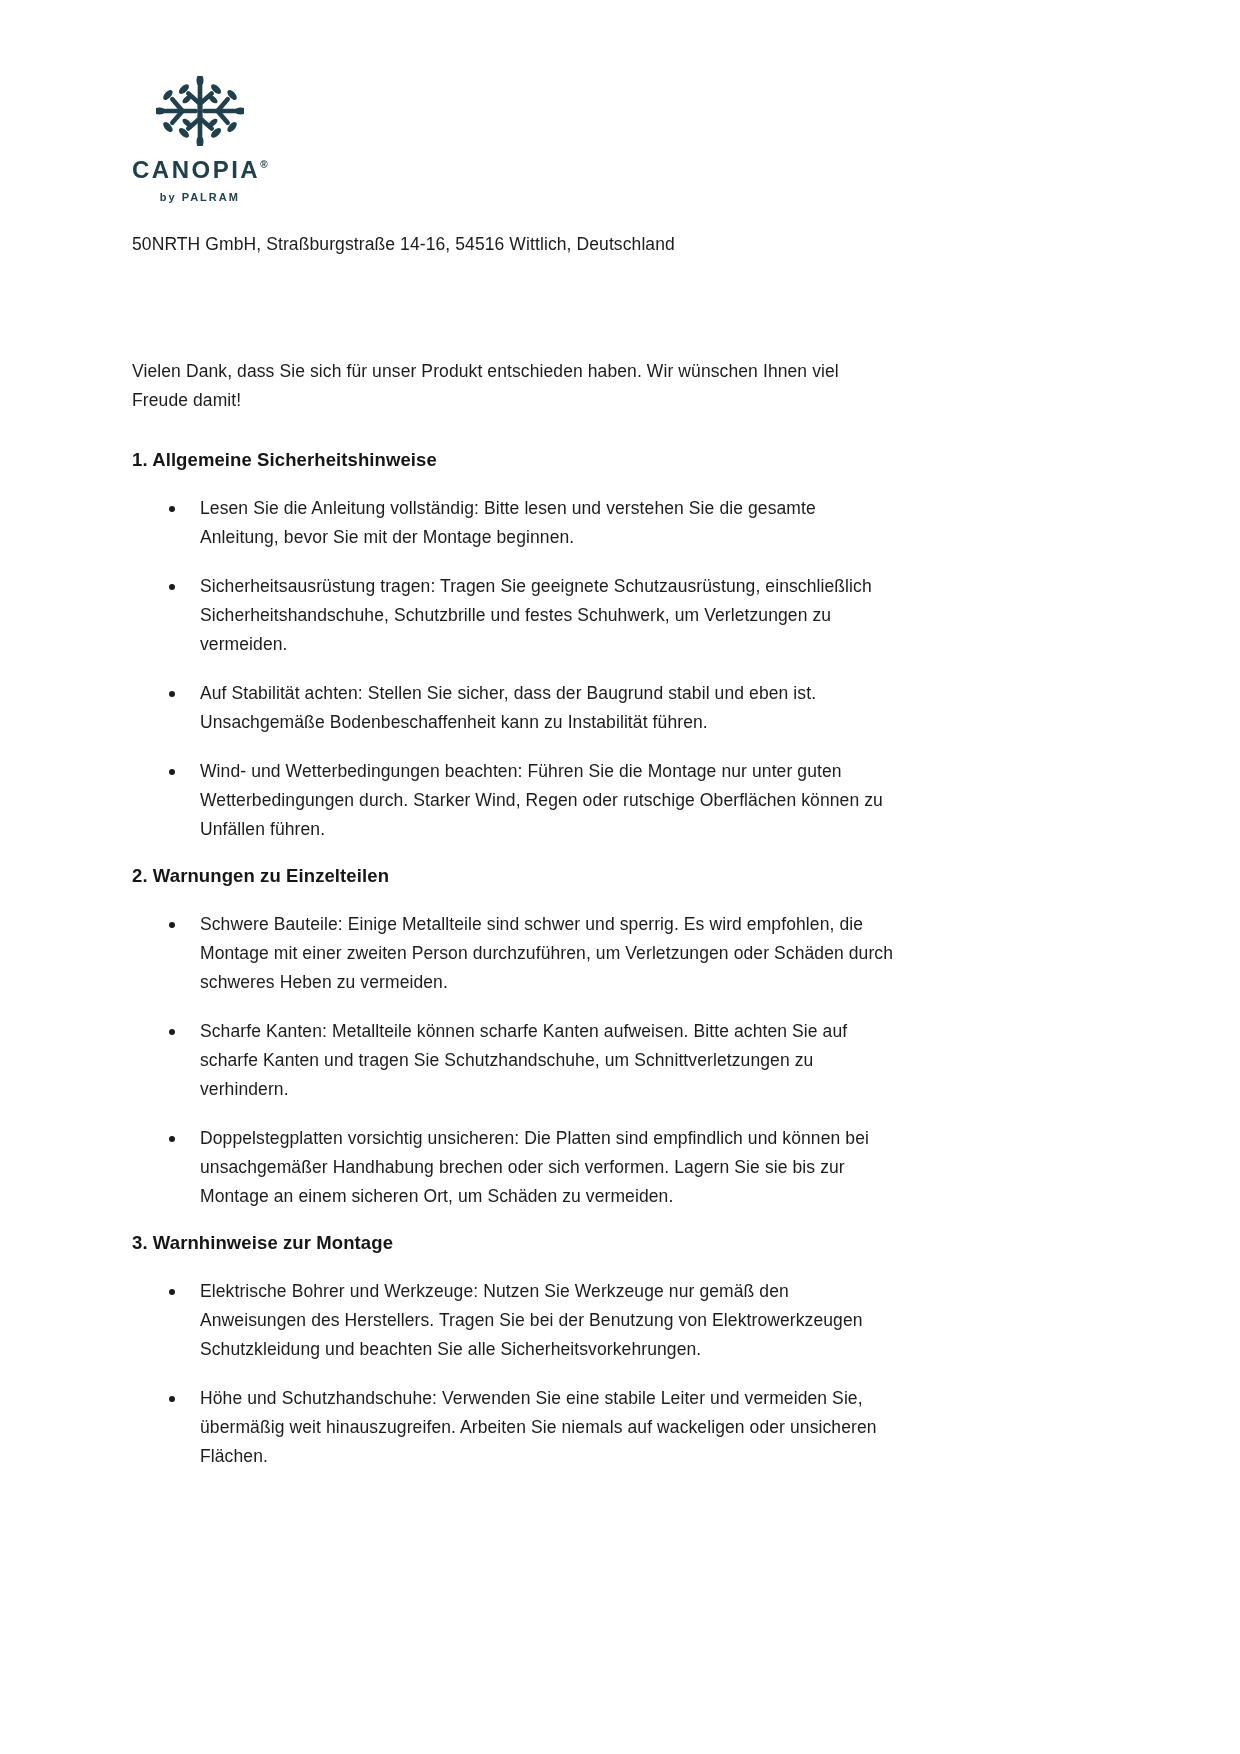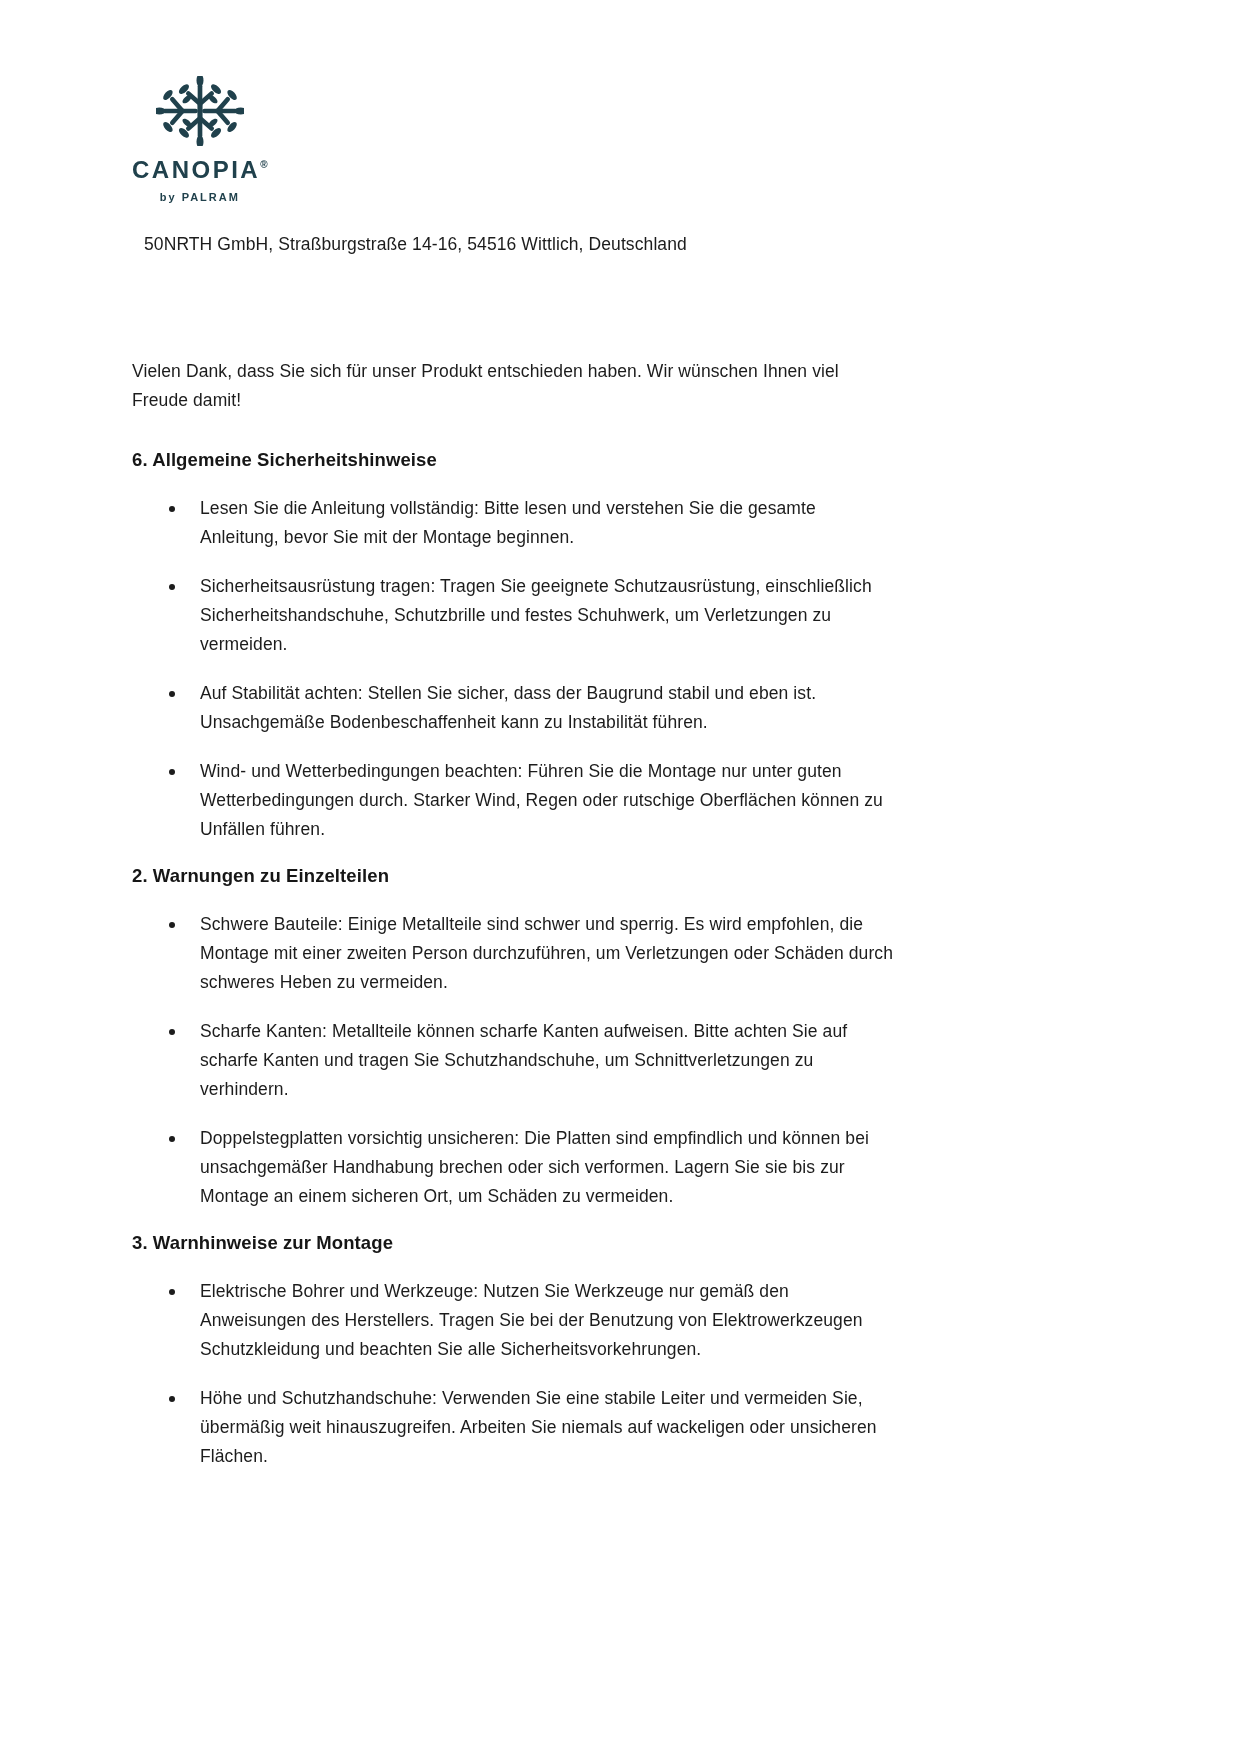--- a/index.html
+++ b/index.html
@@ -30,21 +30,21 @@
   .tagline {
     margin-top: 4px; font-size: 11px; line-height: 13px;
     font-weight: 700; letter-spacing: 2px; color: #20414c;
   }
 
   
   .title {
     font-size: 20px; line-height: 26px; font-weight: 700;
     margin-bottom: 18px; color: #161616;
   }
-  .addr { line-height: 29px; white-space: pre-wrap; margin-left: 12px; }
+  .addr { line-height: 29px; white-space: pre-wrap; }
 
   
   .para { white-space: pre-wrap; }
   .intro { margin-top: 98px; }
   .warning { margin-top: 46px; }
   .warning strong { font-weight: 700; }
 
   
   .sec-heading {
     font-size: 18.5px; line-height: 24px; font-weight: 700;
@@ -95,21 +95,21 @@
 
 
   <p class="addr">50NRTH GmbH, Straßburgstraße 14-16, 54516 Wittlich, Deutschland</p>
 
   <p class="para intro">Vielen Dank, dass Sie sich für unser Produkt entschieden haben. Wir wünschen Ihnen viel
 Freude damit!</p>
 
 
   <div class="sections">
   <section class="section">
-    <h2 class="sec-heading">6. Allgemeine Sicherheitshinweise</h2>
+    <h2 class="sec-heading">1. Allgemeine Sicherheitshinweise</h2>
     <ul class="bullets">
   <li class="bullet">
     <span class="dot"></span>
     <p class="bullet-para"><strong class="bl">Lesen Sie die Anleitung vollständig:</strong><span class="bt"> Bitte lesen und verstehen Sie die gesamte
 Anleitung, bevor Sie mit der Montage beginnen.</span></p>
   </li>
 
   <li class="bullet">
     <span class="dot"></span>
     <p class="bullet-para"><strong class="bl">Sicherheitsausrüstung tragen:</strong><span class="bt"> Tragen Sie geeignete Schutzausrüstung, einschließlich

